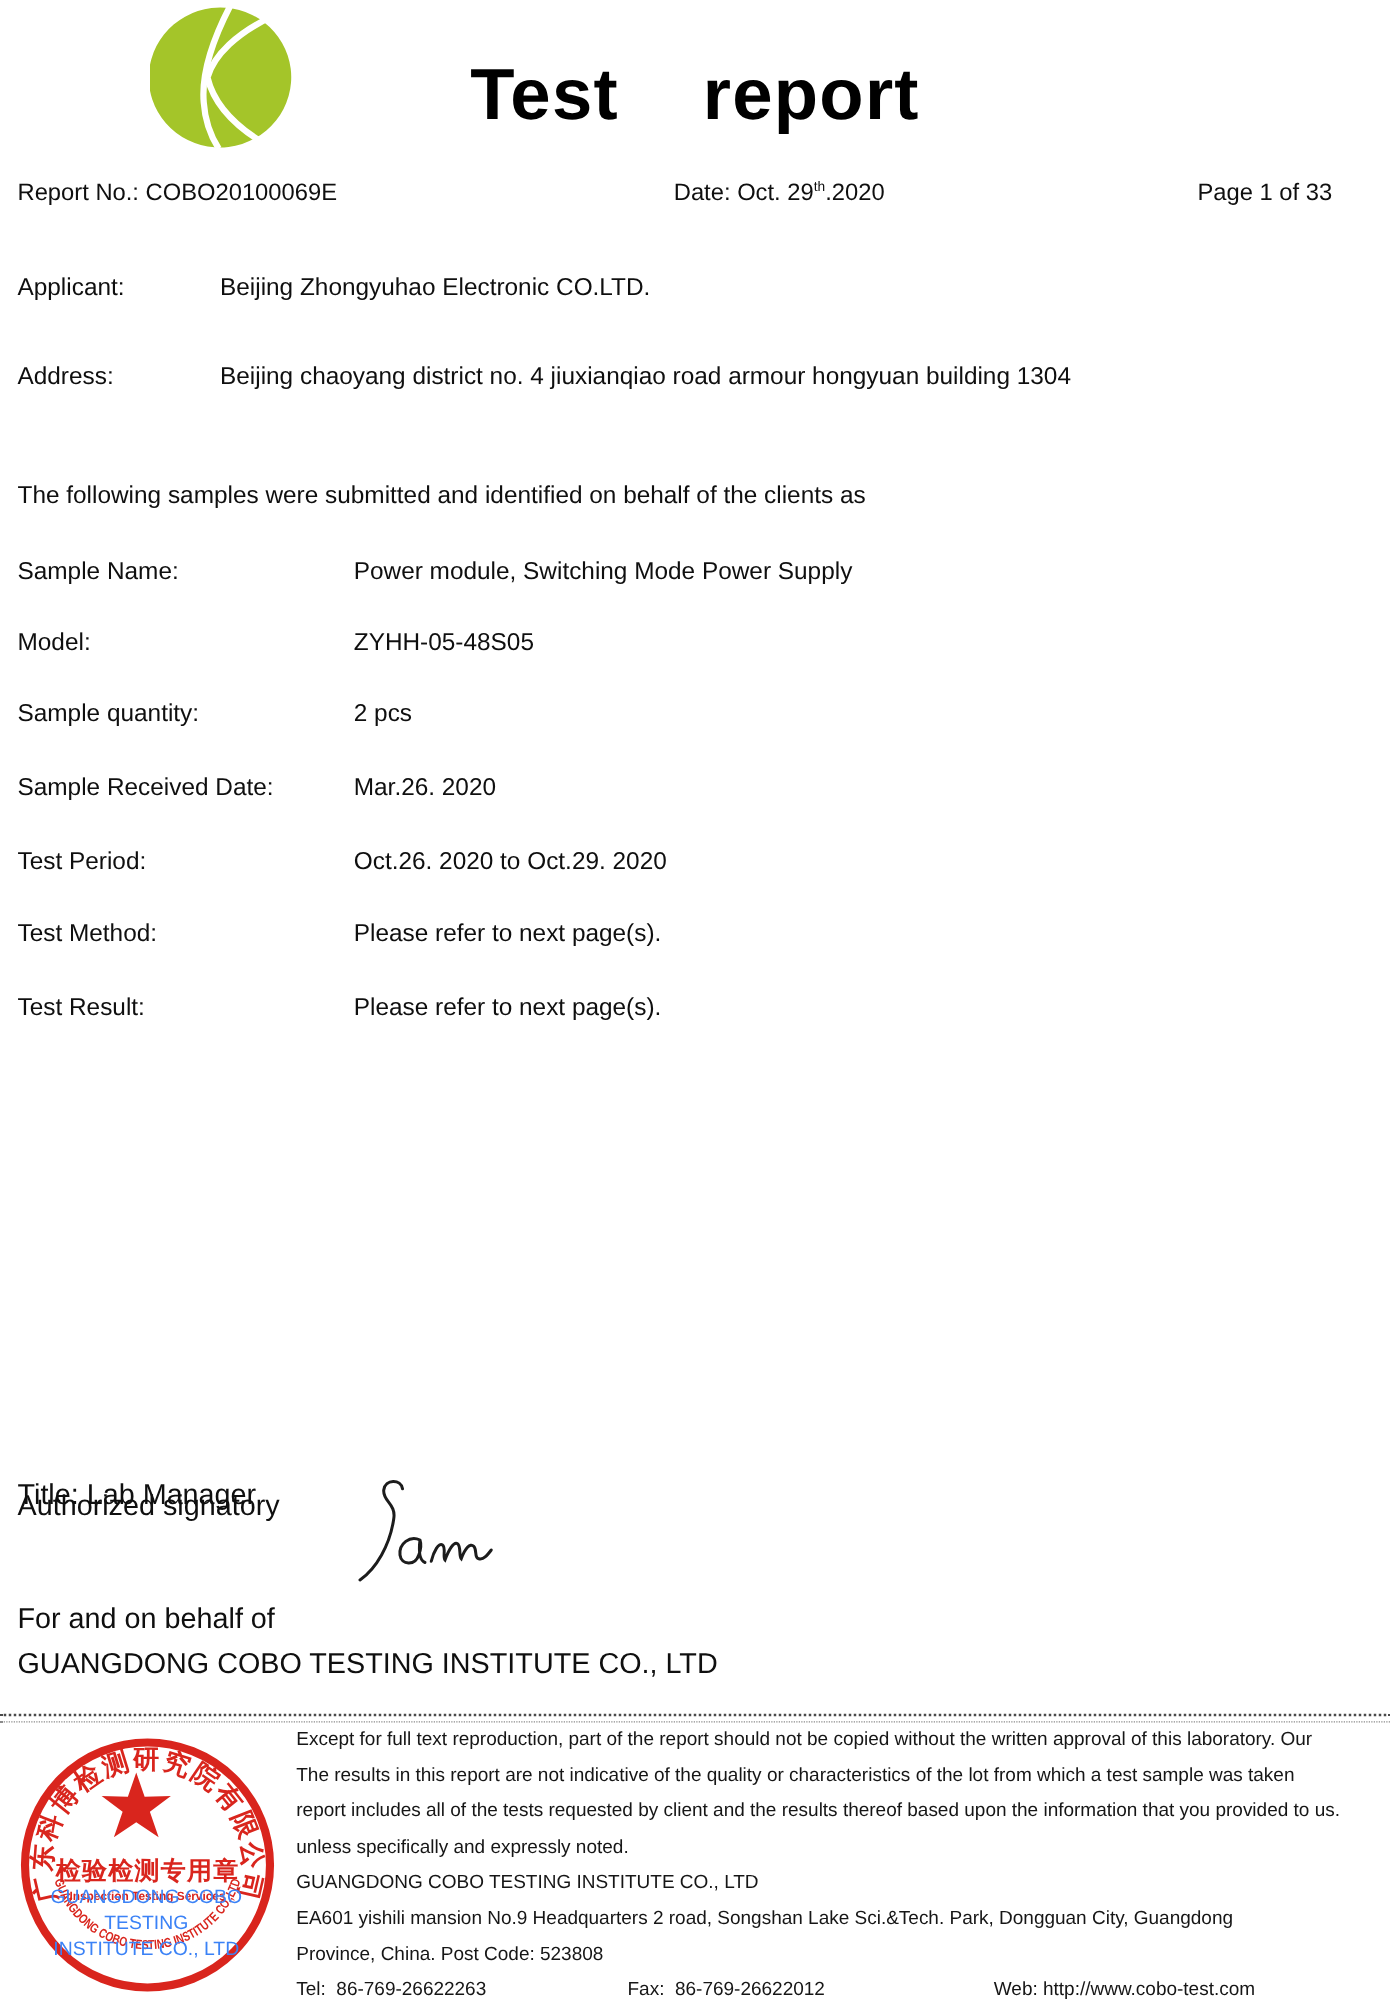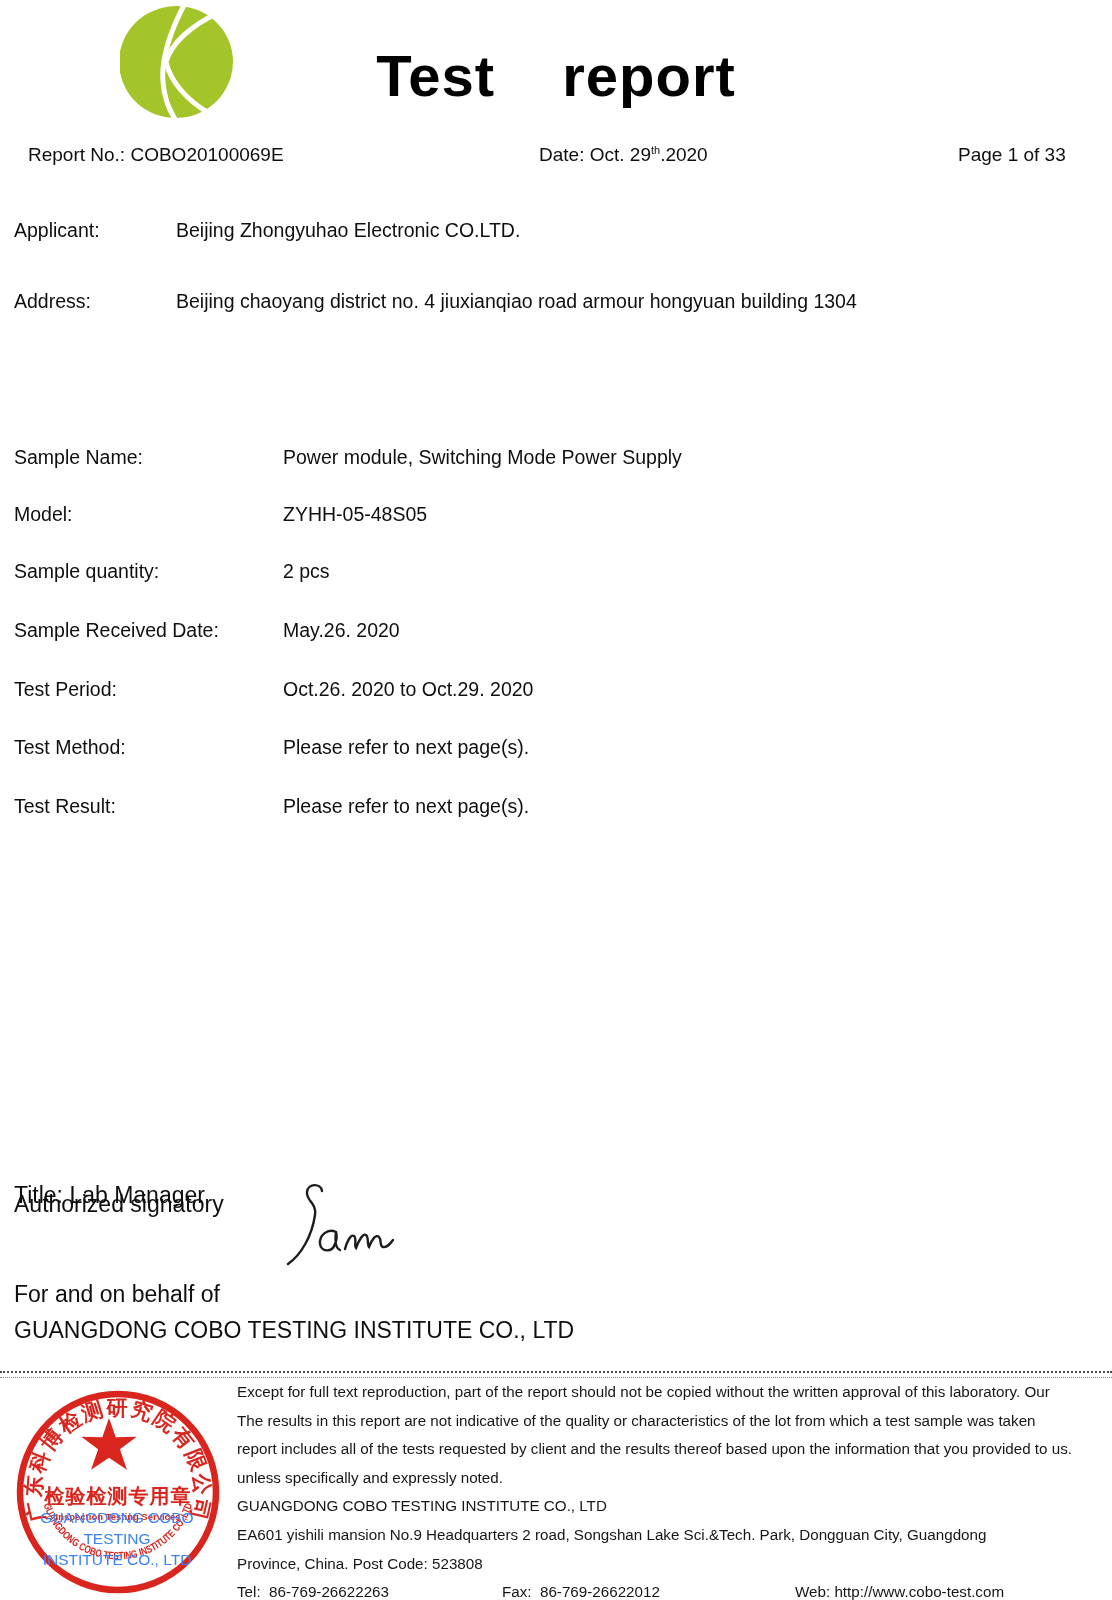--- a/index.html
+++ b/index.html
@@ -48,49 +48,50 @@
 <div class="page">
 
   <svg class="abs logo-svg" width="116" height="116" viewBox="0 0 116 116">
     <ellipse cx="56" cy="58" rx="57" ry="56" transform="rotate(-7 56 58)" fill="#a4c529"></ellipse>
     <path d="M 64,1 C 49,30 41,55 43,78 C 44,93 48,104 55,115" fill="none" stroke="#ffffff" stroke-width="5"></path>
     <path d="M 98,9 C 70,22 51,40 46,58 C 51,79 67,96 90,110" fill="none" stroke="#ffffff" stroke-width="5"></path>
   </svg>
 
   <div class="abs title">Test report</div>
 
-  <div class="abs meta" style="left:28px;"><span style="white-space:pre;">Report No.: </span><span>COBO20100069E</span></div>
+  <div class="abs meta" style="left:14px;"><span style="white-space:pre;">Report No.: </span><span>COBO20100069E</span></div>
   <div class="abs meta" style="left:539px;"><span style="white-space:pre;text-align:center;">Date: </span><span>Oct. 29</span><sup>th</sup><span>.2020</span></div>
   <div class="abs meta" style="left:958px;">Page 1 of 33</div>
 
   <div class="row" style="top:219px;">
     <span class="lbl">Applicant:</span>
     <span class="val val-a">Beijing Zhongyuhao Electronic CO.LTD.</span>
   </div>
   <div class="row" style="top:290px;">
     <span class="lbl">Address:</span>
     <span class="val val-a">Beijing chaoyang district no. 4 jiuxianqiao road armour hongyuan building 1304</span>
   </div>
 
+  <div class="abs intro">The following samples were submitted and identified on behalf of the clients as</div>
 
   <div class="row" style="top:446px;">
     <span class="lbl">Sample Name:</span>
     <span class="val val-s">Power module, Switching Mode Power Supply</span>
   </div>
   <div class="row" style="top:503px;">
     <span class="lbl">Model:</span>
     <span class="val val-s">ZYHH-05-48S05</span>
   </div>
   <div class="row" style="top:560px;">
     <span class="lbl">Sample quantity:</span>
     <span class="val val-s">2 pcs</span>
   </div>
   <div class="row" style="top:619px;">
     <span class="lbl">Sample Received Date:</span>
-    <span class="val val-s">May.26. 2020</span>
+    <span class="val val-s">Mar.26. 2020</span>
   </div>
   <div class="row" style="top:678px;">
     <span class="lbl">Test Period:</span>
     <span class="val val-s">Oct.26. 2020 to Oct.29. 2020</span>
   </div>
   <div class="row" style="top:736px;">
     <span class="lbl">Test Method:</span>
     <span class="val val-s">Please refer to next page(s).</span>
   </div>
   <div class="row" style="top:795px;">

